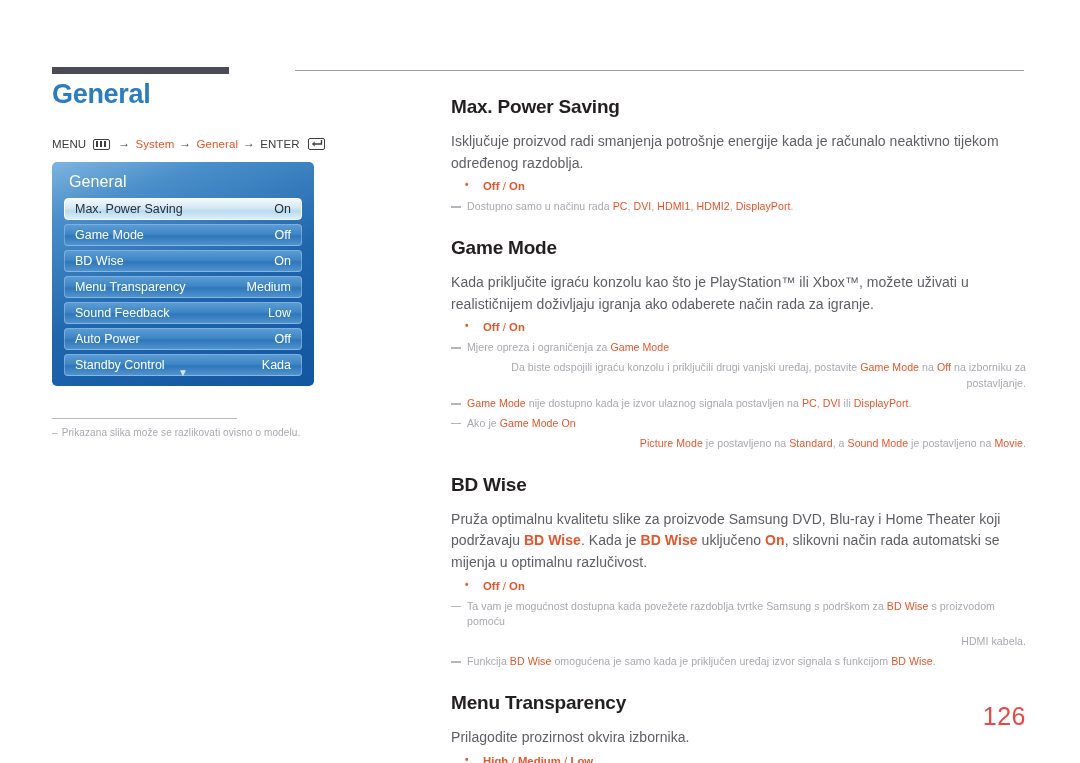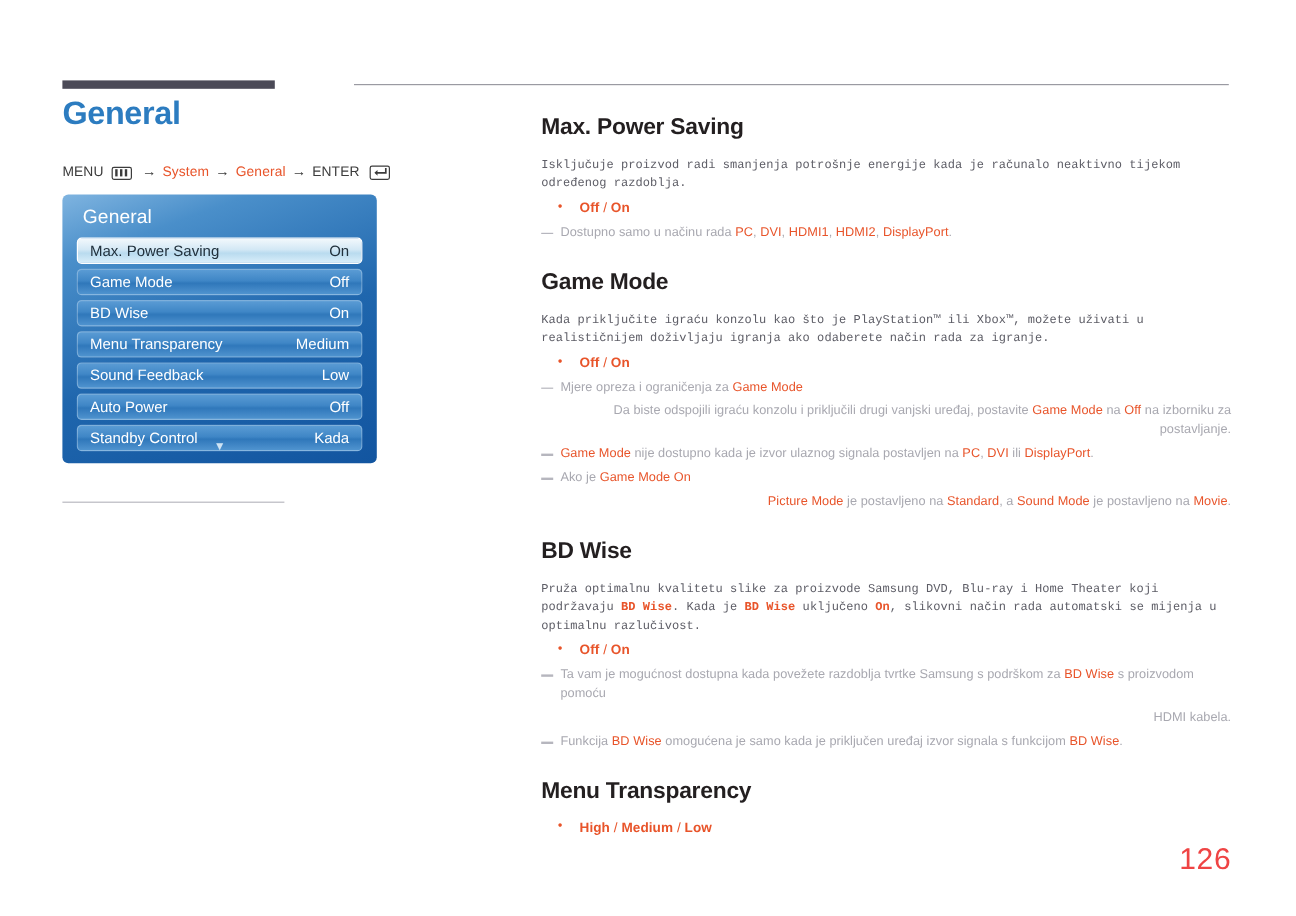--- a/index.html
+++ b/index.html
@@ -176,26 +176,25 @@
   .sec-title {
     font-size: 19px;
     font-weight: bold;
     color: #231f20;
     letter-spacing: -0.2px;
     margin: 0 0 13px 0;
     line-height: 1.15;
   }
   .sec + .sec { margin-top: 22px; }
   .body-text {
-    font-size: 10px;
+    font-size: 14px;
     color: #5d5d66;
     line-height: 1.55;
     letter-spacing: 0.05px;
     margin: 0 0 6px 0;
-    font-family: Liberation Mono, monospace;
   }
   .body-text .accent { color: #e8542a; font-weight: bold; }
 
   .bullet-line {
     font-size: 11.3px;
     color: #e8542a;
     font-weight: bold;
     margin: 0 0 7px 0;
     padding-left: 32px;
     position: relative;
@@ -305,20 +304,23 @@
       </div>
       <div class="osd-row">
         <span>Standby Control</span>
         <span>Kada</span>
       </div>
     </div>
     <div class="osd-chevron">▼</div>
   </div>
 
   <div class="left-note-rule"></div>
+  <div class="left-note">
+    <span class="dash">–</span><span>Prikazana slika može se razlikovati ovisno o modelu.</span>
+  </div>
 </div>
 
 <div class="right-col">
 
   <div class="sec">
     <h2 class="sec-title">Max. Power Saving</h2>
     <p class="body-text">Isključuje proizvod radi smanjenja potrošnje energije kada je računalo neaktivno tijekom određenog razdoblja.</p>
     <p class="bullet-line">
       <span>Off</span><span class="sep"> / </span><span>On</span>
     </p>
@@ -362,20 +364,21 @@
       <span>Ta vam je mogućnost dostupna kada povežete razdoblja tvrtke Samsung s podrškom za </span><span class="accent">BD Wise</span><span> s proizvodom pomoću</span>
     </p>
     <p class="note cont">HDMI kabela.</p>
     <p class="note">
       <span>Funkcija </span><span class="accent">BD Wise</span><span> omogućena je samo kada je priključen uređaj izvor signala s funkcijom </span><span class="accent">BD Wise</span><span>.</span>
     </p>
   </div>
 
   <div class="sec">
     <h2 class="sec-title">Menu Transparency</h2>
+    <p class="body-text">Prilagodite prozirnost okvira izbornika.</p>
     <p class="bullet-line">
       <span>High</span><span class="sep"> / </span><span>Medium</span><span class="sep"> / </span><span>Low</span>
     </p>
   </div>
 
 </div>
 
 <div class="page-number">126</div>
 
 </body></html>

